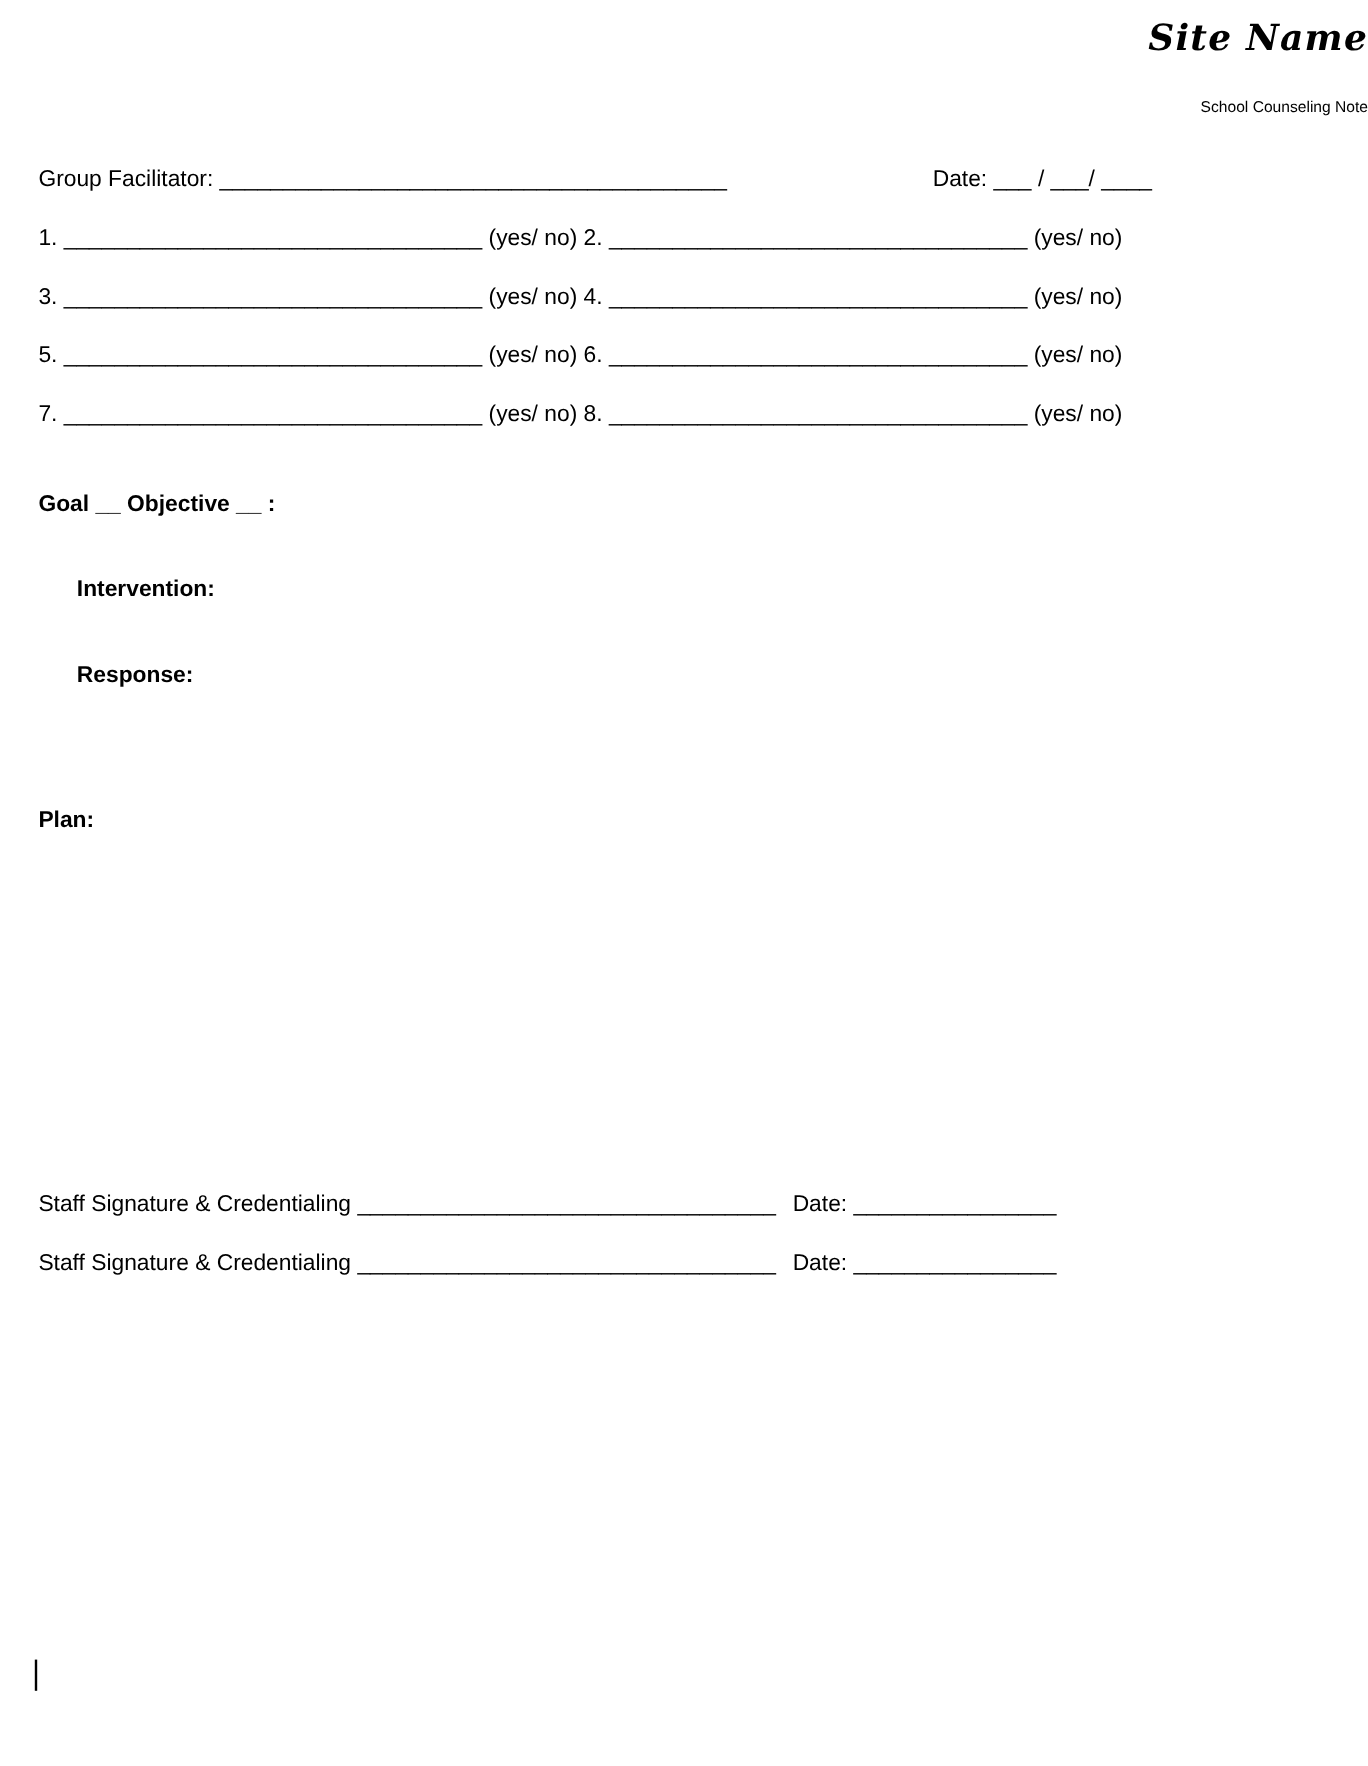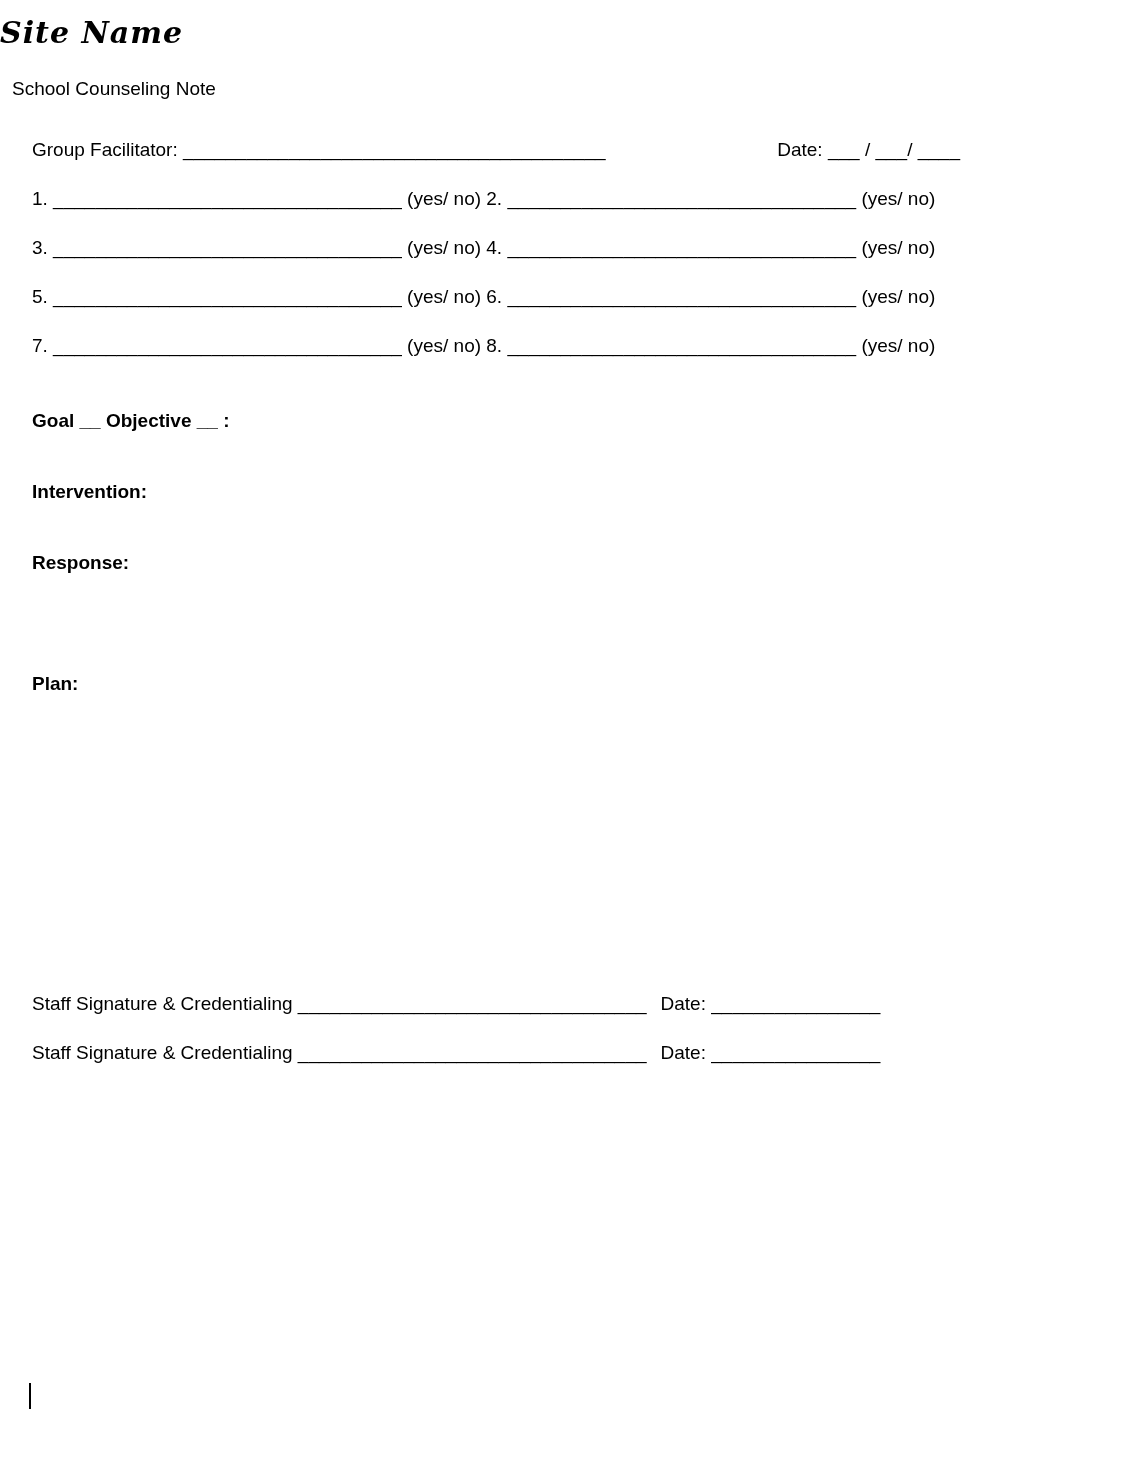--- a/index.html
+++ b/index.html
@@ -7,37 +7,37 @@
     width: 1140px;
     height: 1472px;
     position: relative;
     background: #ffffff;
     color: #000000;
     font-family: "Liberation Sans", sans-serif;
     font-size: 19px;
     box-sizing: border-box;
     overflow: hidden;
   }
-  .header { text-align: left; padding-top: 16px; }
+  .header { text-align: right; padding-top: 16px; }
   .site-name {
     font-family: "DejaVu Serif", serif;
     font-style: italic;
     font-weight: bold;
     font-size: 30px;
     line-height: 34px;
     letter-spacing: 1px;
   }
-  .doc-title { font-size: 19px; line-height: 22px; margin-top: 28px; padding-left: 12px; }
+  .doc-title { font-size: 13px; line-height: 22px; margin-top: 28px; padding-left: 12px; }
   .content { padding: 40px 180px 0 32px; line-height: 20px; }
   .line { margin: 0 0 29px 0; white-space: pre-wrap; }
   .bind { white-space: pre-wrap; }
   .flex-row { display: flex; justify-content: space-between; gap: 40px; }
   .bold { font-weight: bold; }
   .mt-goal { margin-top: 55px; }
-  .mt-50 { margin-top: 51px; }
+  .mt-50 { margin-top: 51px; margin-left: 32px; }
   .mt-100 { margin-top: 101px; }
   .mt-sig { margin-top: 300px; }
   .sig-date-label { margin-left: 14px; text-align: center; }
   .caret {
     position: absolute;
     left: 29px;
     top: 1383px;
     width: 2px;
     height: 26px;
     background: #000000;

